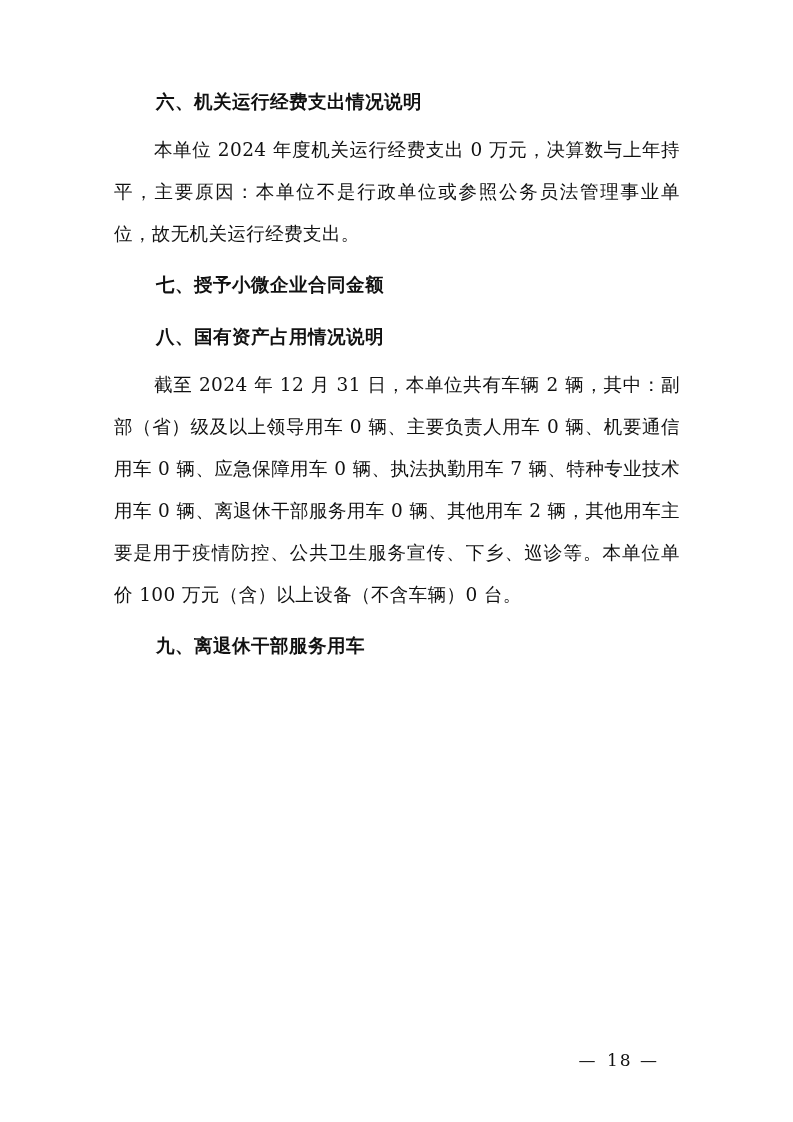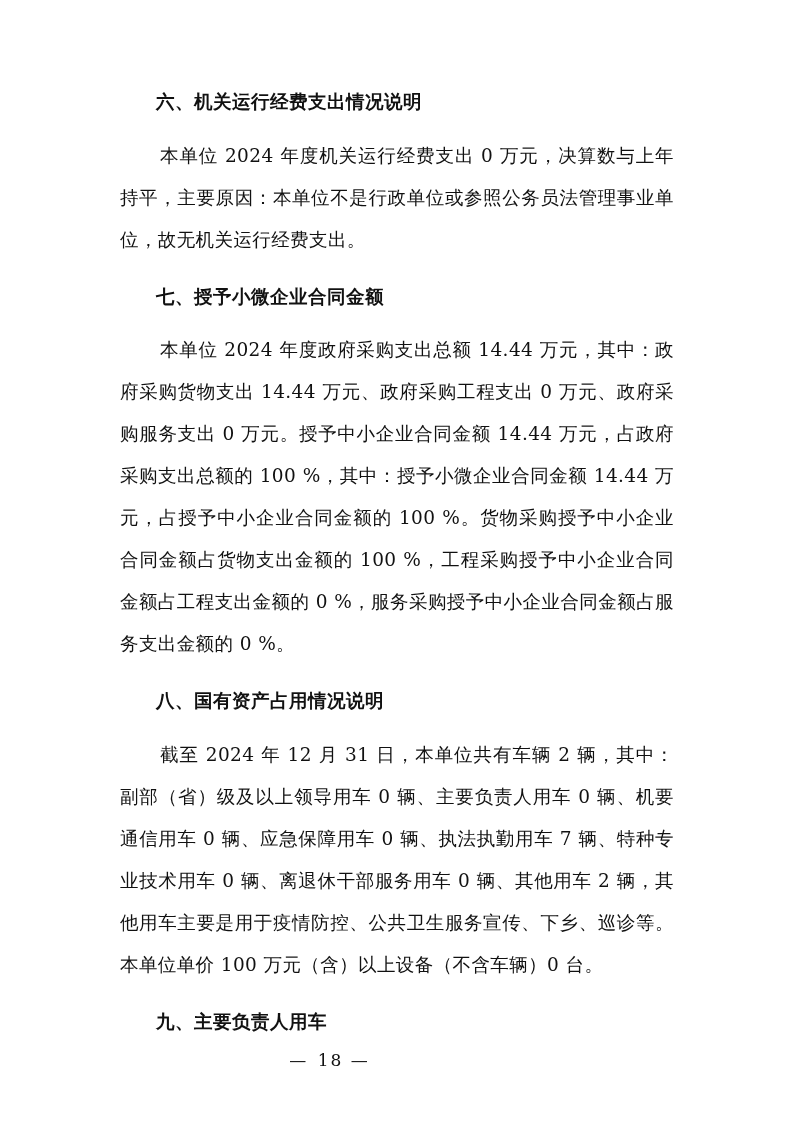--- a/index.html
+++ b/index.html
@@ -34,65 +34,64 @@
     letter-spacing: 0.5px;
     margin: 0;
     padding: 0;
     line-height: 1.55;
     text-indent: 44px;
     color: #111111;
   }
   .para {
     font-size: 18.5px;
     line-height: 42px;
-    margin: 8px;
+    margin: 2px;
     padding: 0;
     text-indent: 40px;
     text-align: justify;
     text-justify: inter-ideograph;
     letter-spacing: 0.4px;
     color: #111111;
   }
   .gap-after-heading { height: 10px; }
   .gap-before-heading { height: 14px; }
   .footer {
     position: absolute;
     left: 0;
     right: 0;
     bottom: 52px;
-    text-align: center;
+    text-align: right;
     font-size: 17px;
     font-family: "DejaVu Serif", "Liberation Serif", serif;
     color: #111111;
     letter-spacing: 2px;
   }
   .footer .dash { letter-spacing: 4px; }
 </style>
 </head>
 <body>
 
 <div class="page">
   <div class="doc-body">
 
     <h2 class="section-heading">六、机关运行经费支出情况说明</h2>
     <div class="gap-after-heading"></div>
     <p class="para">本单位 2024 年度机关运行经费支出 0 万元，决算数与上年持平，主要原因：本单位不是行政单位或参照公务员法管理事业单位，故无机关运行经费支出。</p>
 
     <div class="gap-before-heading"></div>
     <h2 class="section-heading">七、授予小微企业合同金额</h2>
     <div class="gap-after-heading"></div>
-    <p class="para">本单位 2024 年度政府采购支出总额 14.44 万元，其中：政府采购货物支出 14.44 万元、政府采购工程支出 0 万元、政府采购服务支出 0 万元。授予中小企业合同金额 14.44 万元，占政府采购支出总额的 100 %，其中：授予小微企业合同金额 14.44 万元，占授予中小企业合同金额的 100 %。货物采购授予中小企业合同金额占货物支出金额的 100 %，工程采购授予中小企业合同金额占工程支出金额的 0 %，服务采购授予中小企业合同金额占服务支出金额的 0 %。</p>
 
     <div class="gap-before-heading"></div>
     <h2 class="section-heading">八、国有资产占用情况说明</h2>
     <div class="gap-after-heading"></div>
     <p class="para">截至 2024 年 12 月 31 日，本单位共有车辆 2 辆，其中：副部（省）级及以上领导用车 0 辆、主要负责人用车 0 辆、机要通信用车 0 辆、应急保障用车 0 辆、执法执勤用车 7 辆、特种专业技术用车 0 辆、离退休干部服务用车 0 辆、其他用车 2 辆，其他用车主要是用于疫情防控、公共卫生服务宣传、下乡、巡诊等。本单位单价 100 万元（含）以上设备（不含车辆）0 台。</p>
 
     <div class="gap-before-heading"></div>
-    <h2 class="section-heading">九、主要负责人用车</h2>
+    <h2 class="section-heading">九、离退休干部服务用车</h2>
 
   </div>
 
   <div class="footer">
     <span class="dash">—</span>
     <span>18</span>
     <span class="dash">—</span>
   </div>
 </div>
 

